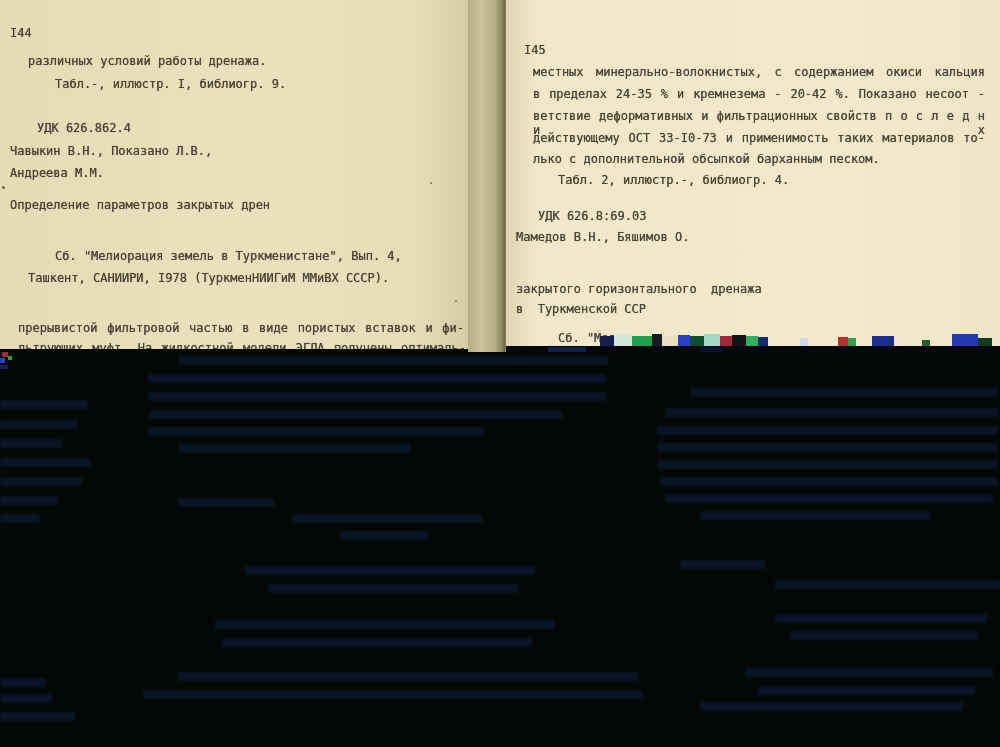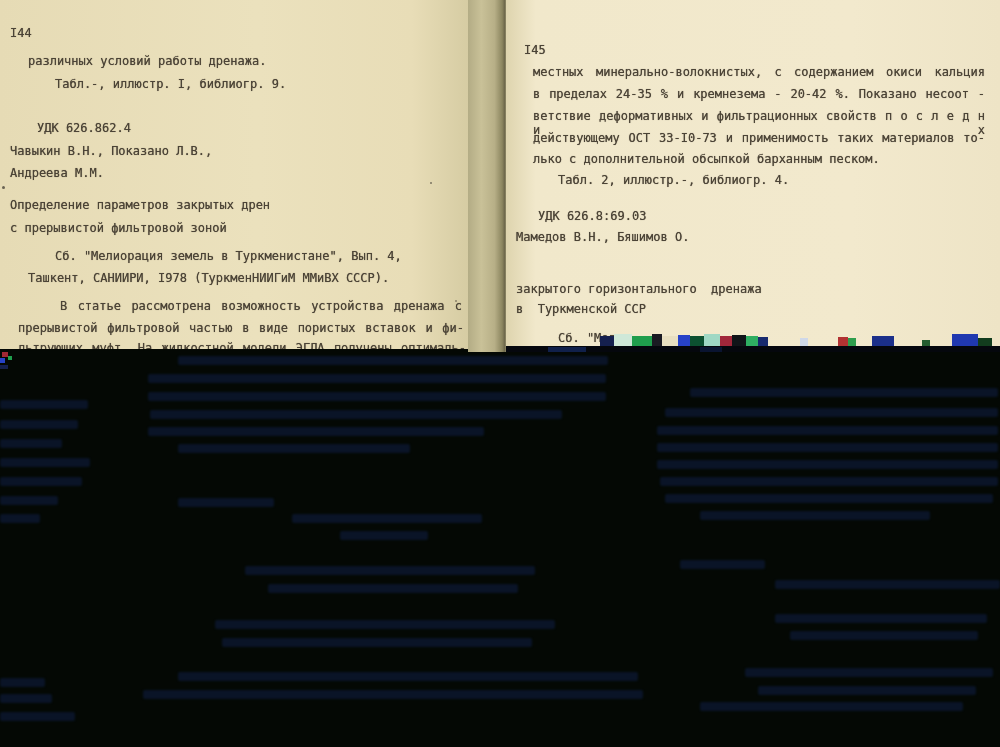--- a/index.html
+++ b/index.html
@@ -45,24 +45,22 @@
 <div id="doc">
 
   <div class="page" id="left-page">
     <div class="line ctr" style="left:10px;top:26px;width:470px">I44</div>
     <div class="line" style="left:28px;top:54px">различных условий работы дренажа.</div>
     <div class="line" style="left:55px;top:77px">Табл.-, иллюстр. I, библиогр. 9.</div>
     <div class="line" style="left:37px;top:121px">УДК 626.862.4</div>
     <div class="line ctr" style="left:10px;top:144px;width:470px">Чавыкин В.Н., Показано Л.В.,</div>
     <div class="line ctr" style="left:10px;top:166px;width:470px">Андреева М.М.</div>
     <div class="line ctr" style="left:10px;top:198px;width:470px">Определение параметров закрытых дрен</div>
-    <div class="line ctr" style="left:10px;top:221px;width:470px">с прерывистой фильтровой зоной</div>
     <div class="line" style="left:55px;top:249px">Сб. "Мелиорация земель в Туркменистане", Вып. 4,</div>
     <div class="line" style="left:28px;top:271px">Ташкент, САНИИРИ, I978 (ТуркменНИИГиМ ММиВХ СССР).</div>
-    <div class="line just" style="left:60px;top:299px;width:402px">В статье рассмотрена возможность устройства дренажа с</div>
     <div class="line just" style="left:18px;top:321px;width:446px">прерывистой фильтровой частью в виде пористых вставок и фи-</div>
     <div class="line just clip" style="left:18px;top:341px;width:448px;height:8px">льтрующих муфт. На жидкостной модели ЭГДА получены оптималь-</div>
   </div>
 
   <div class="page" id="gutter"></div>
 
   <div class="page" id="right-page">
     <div class="line ctr" style="left:18px;top:43px;width:480px">I45</div>
     <div class="line just" style="left:27px;top:65px;width:452px">местных минерально-волокнистых, с содержанием окиси кальция</div>
     <div class="line just" style="left:27px;top:87px;width:452px">в пределах 24-35 % и кремнезема - 20-42 %. Показано несоот -</div>

